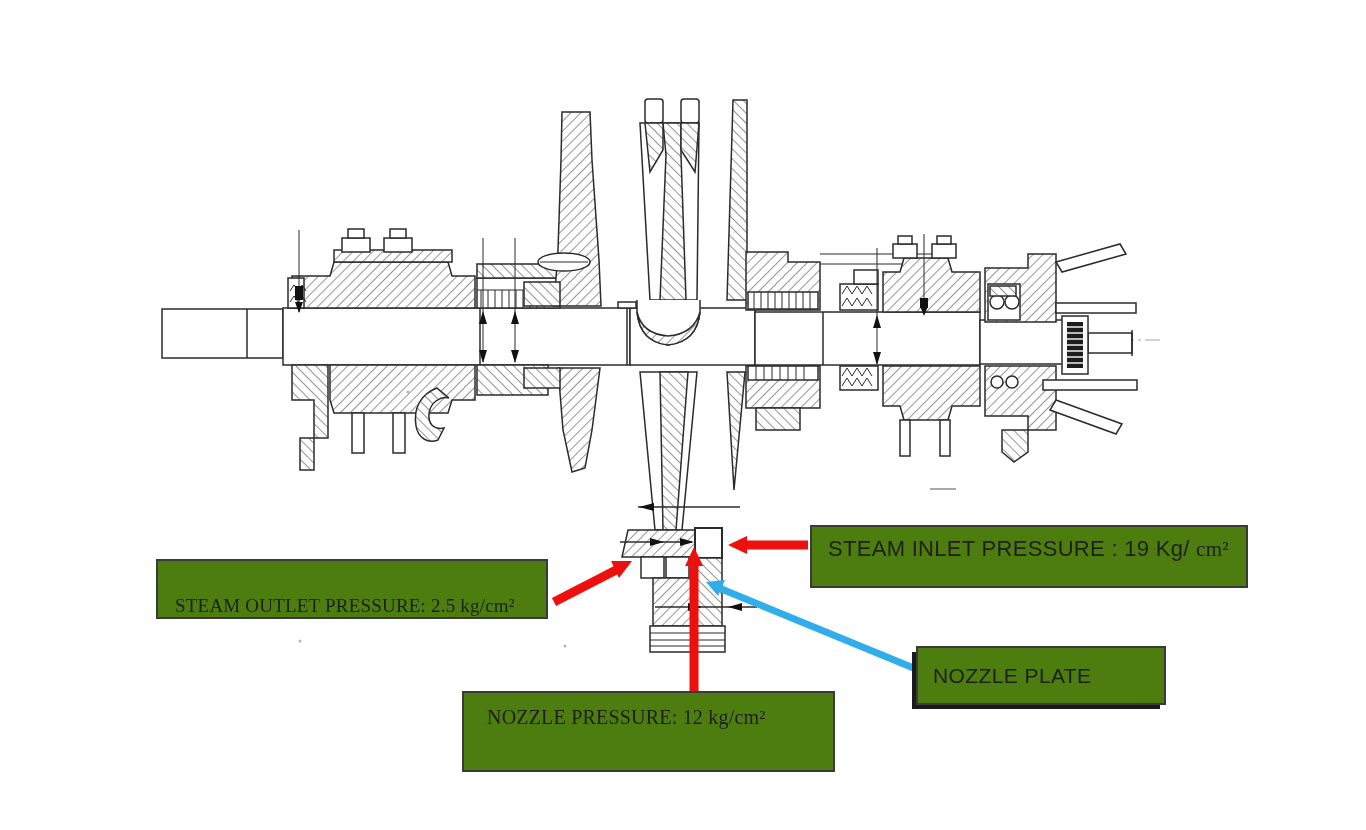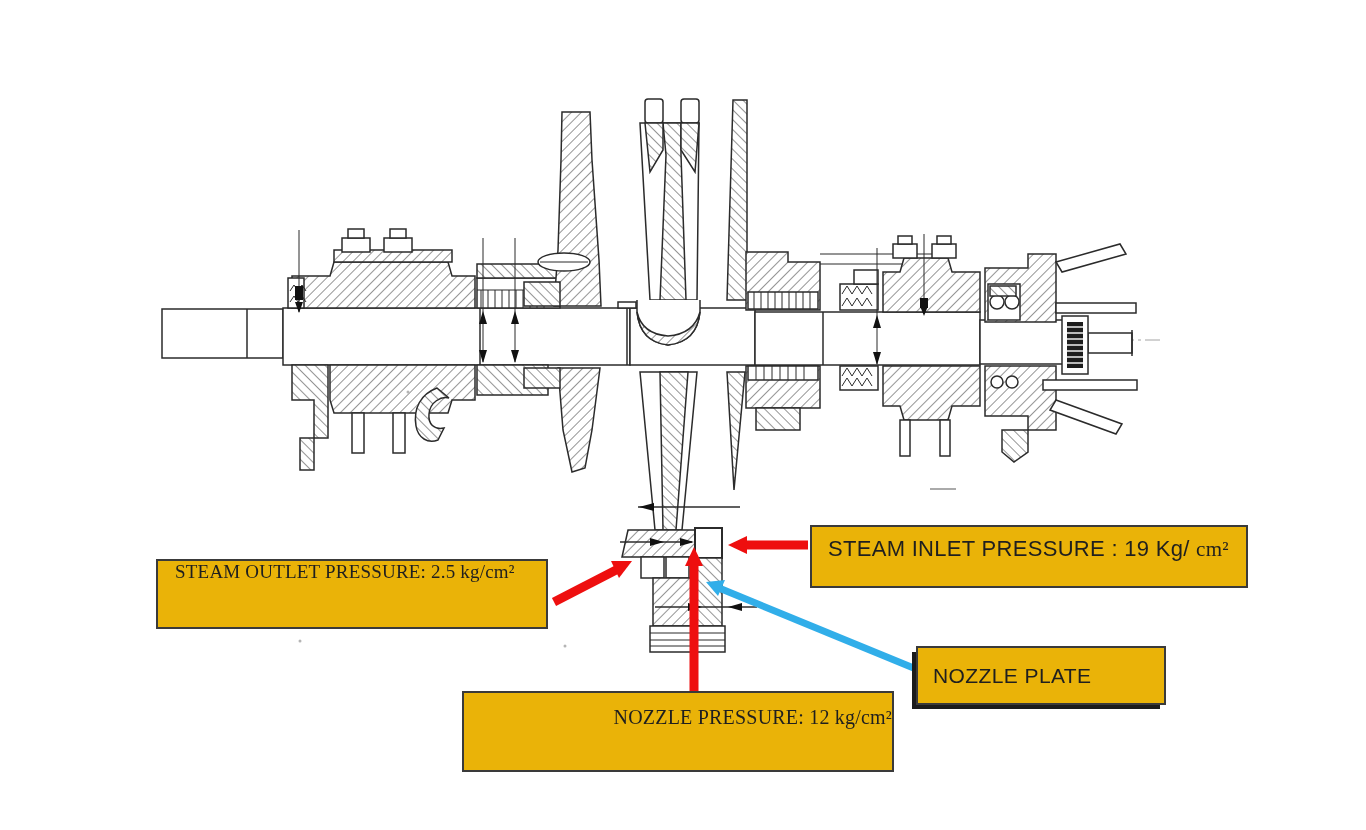--- a/index.html
+++ b/index.html
@@ -5,49 +5,48 @@
   html,body{margin:0;padding:0;}
   body{
     width:1366px;height:830px;position:relative;overflow:hidden;
     background:#ffffff;
     font-family:"Liberation Sans",sans-serif;
   }
   #drawing{position:absolute;left:0;top:0;}
   .callout{
     position:absolute;
     border:2px solid var(--box-border,#3a3a3a);
-    background:#eab308;
+    background:#4d7c0f;
     color:var(--text,#1f1f1f);
     box-sizing:border-box;
     display:flex;
   }
   .callout.serif{font-family:"Liberation Serif",serif;}
   .callout.sans{font-family:"Liberation Sans",sans-serif;}
   #box-steam-outlet{
-    left:156px;top:559px;width:392px;height:70px;
-    font-size:19px;align-items:flex-start;padding-left:17px;
+    left:156px;top:559px;width:392px;height:60px;
+    font-size:19px;align-items:flex-end;padding-left:17px;
     letter-spacing:.2px;
   }
   #box-steam-inlet{
     left:810px;top:525px;width:438px;height:63px;
     font-size:22px;align-items:flex-start;padding:9px 0 0 16px;
     letter-spacing:.3px;
   }
   #box-steam-inlet .unit{font-family:"Liberation Serif",serif;font-size:21px;}
   #box-nozzle-plate{
     left:916px;top:646px;width:250px;height:59px;
     font-size:21px;align-items:center;padding-left:15px;
     letter-spacing:.4px;
     box-shadow:-5px 5px 0 -1px #1b1b1b;
   }
   #box-nozzle-pressure{
-    left:462px;top:691px;width:432px;height:81px;
+    left:462px;top:691px;width:373px;height:81px;
     font-size:20px;align-items:flex-start;padding:13px 0 0 23px;
     letter-spacing:.2px;
-    justify-content:flex-end;
   }
   .red-line{stroke:var(--arrow-red,#ee0f0f);}
   .red-head{fill:var(--arrow-red,#ee0f0f);}
   .blue-line{stroke:var(--arrow-blue,#31aee9);}
   .blue-head{fill:var(--arrow-blue,#31aee9);}
 </style>
 </head>
 <body style="background: rgb(255, 255, 255);">
 
 <svg id="drawing" width="1366" height="830" viewBox="0 0 1366 830" fill="none" stroke="#2b2b2b" stroke-width="1.5">

